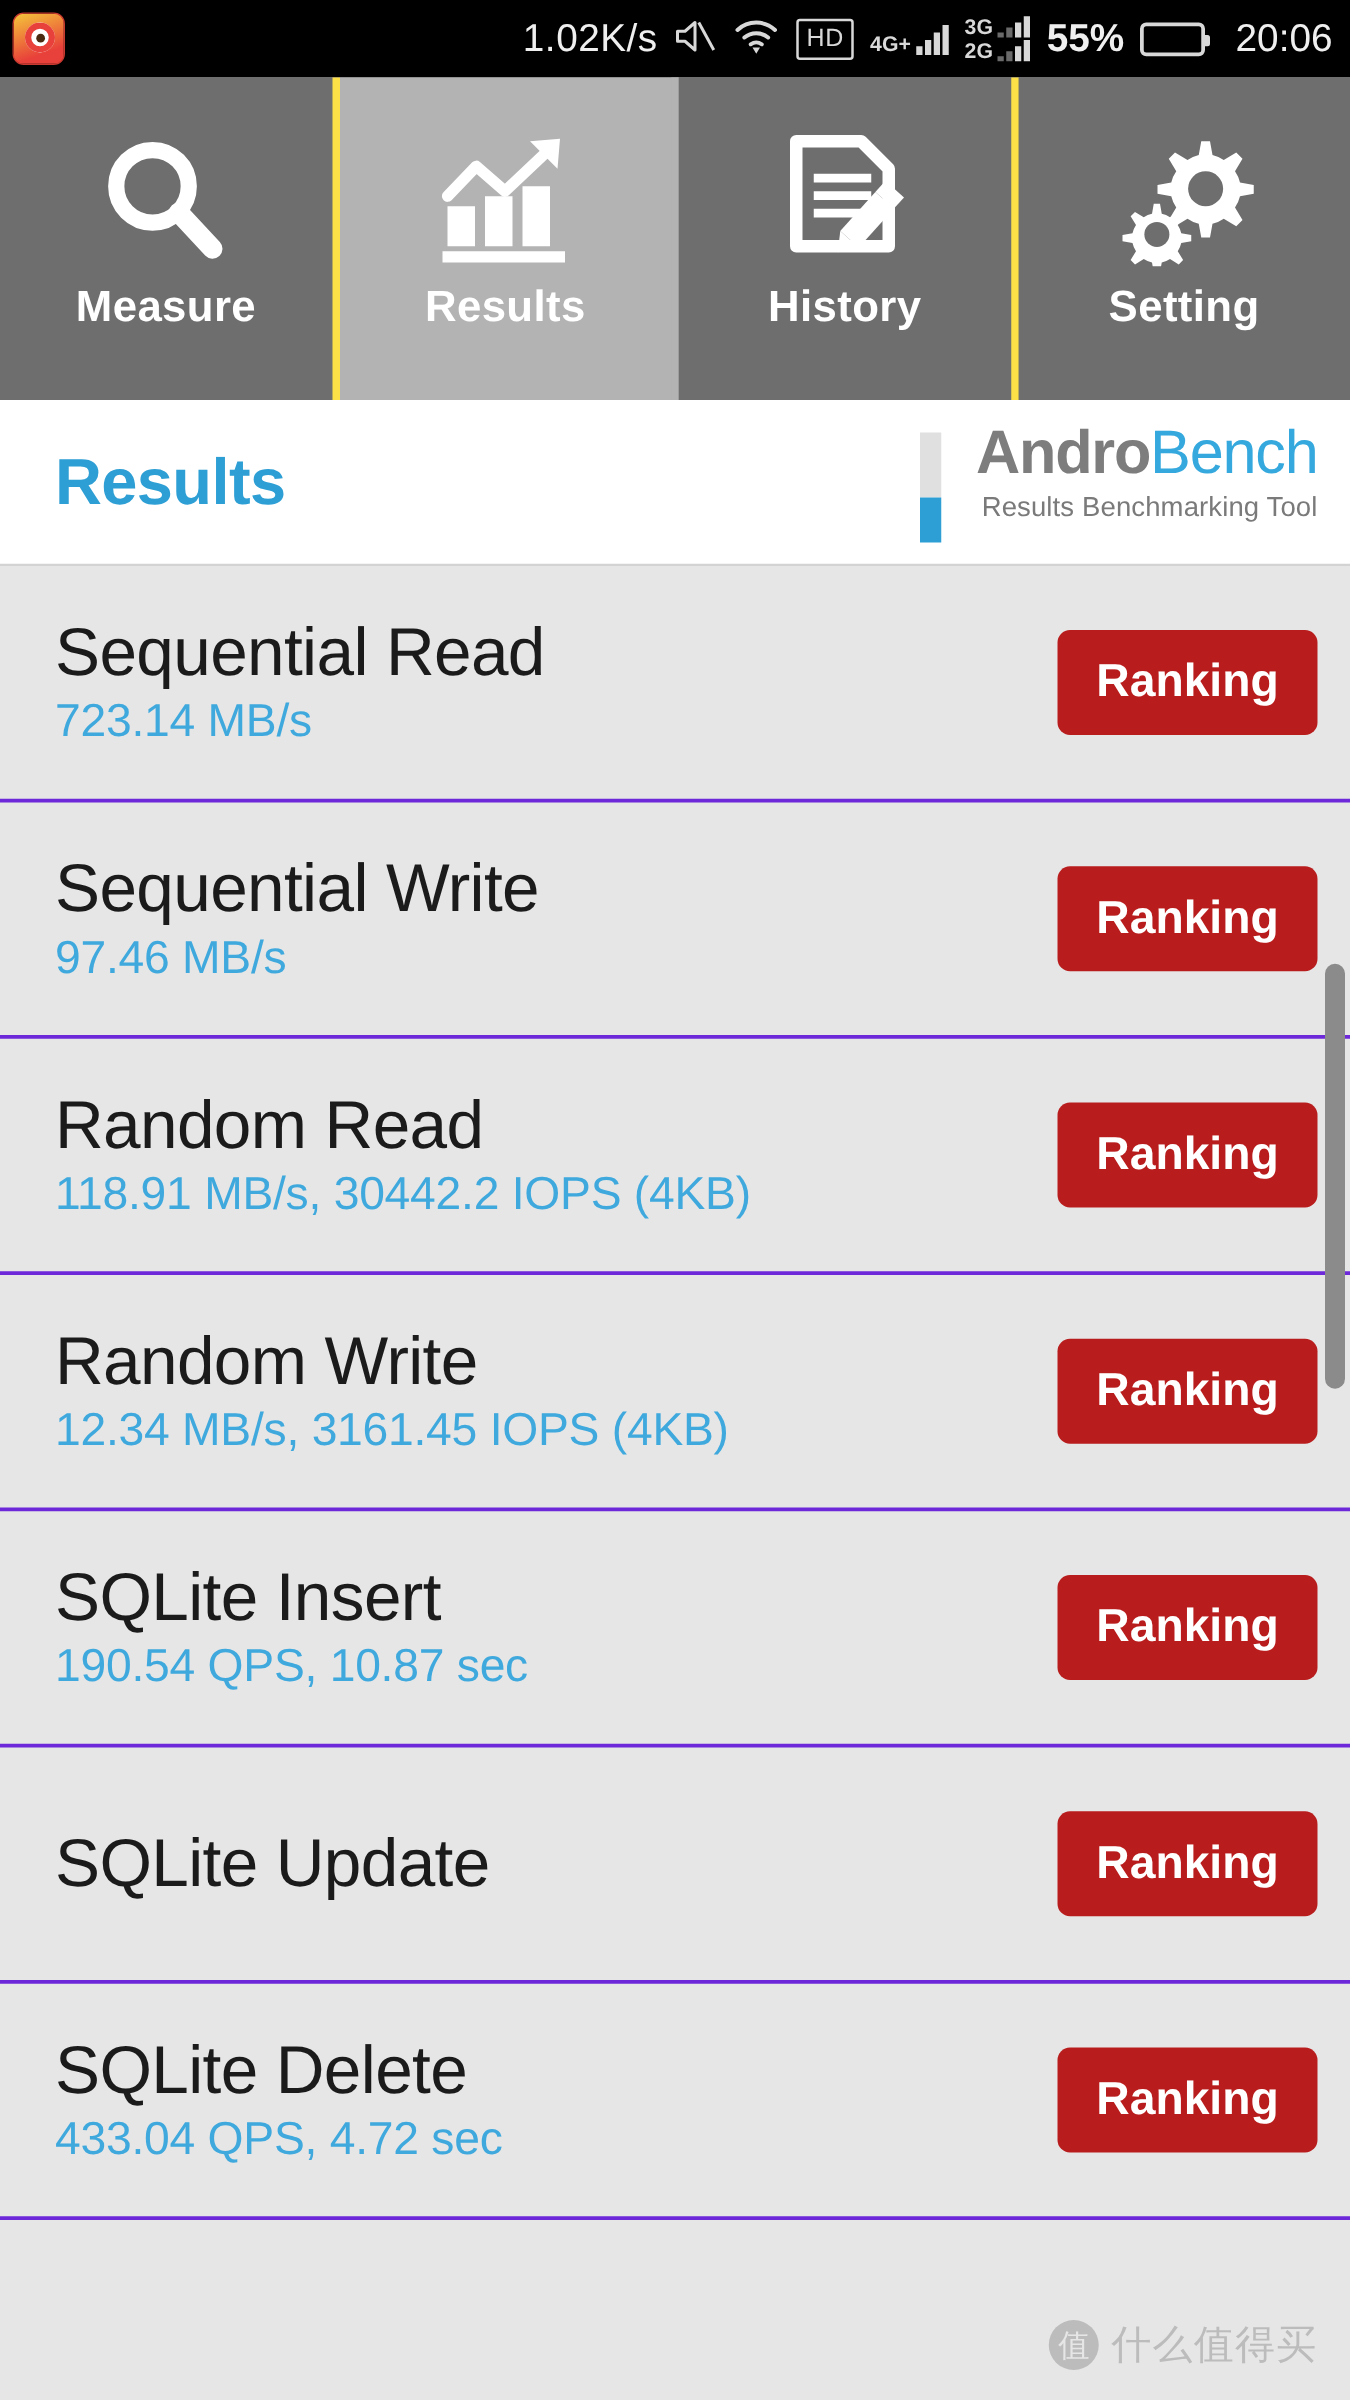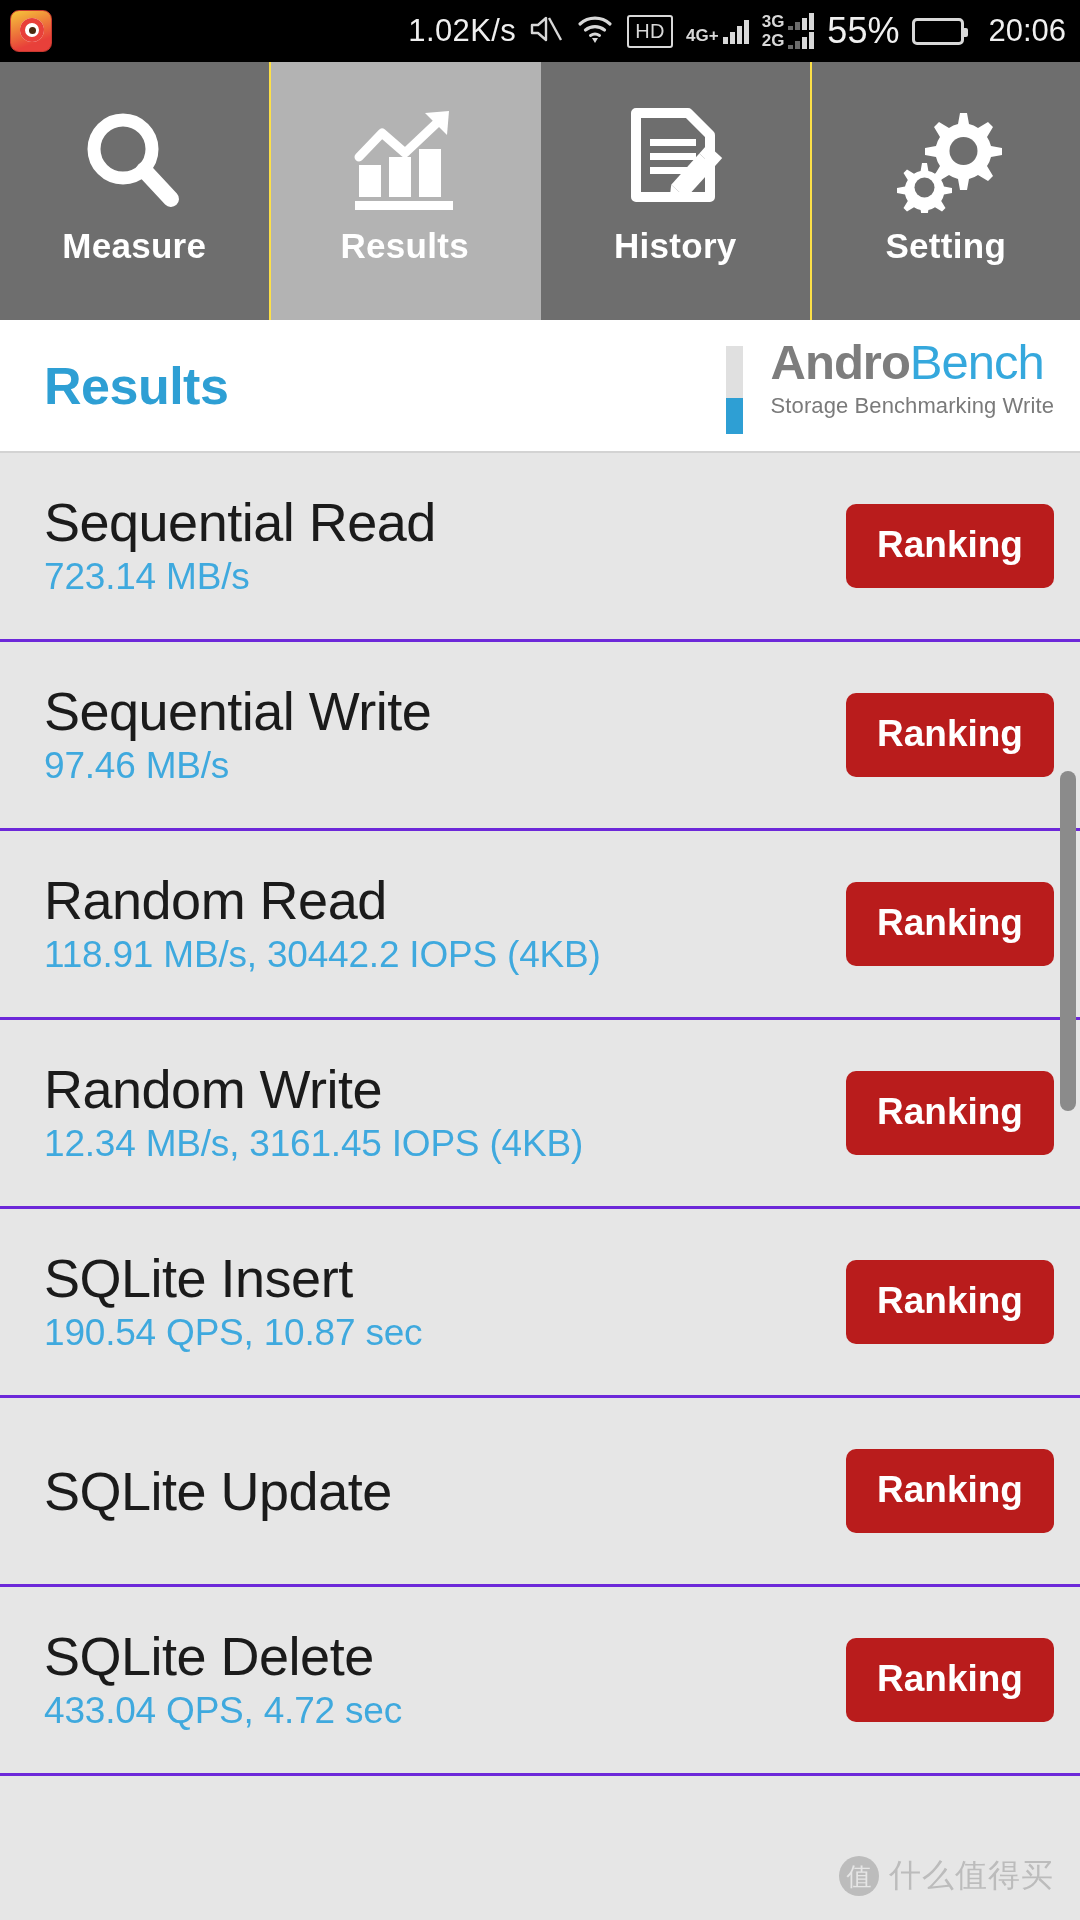--- a/index.html
+++ b/index.html
@@ -54,22 +54,23 @@
     letter-spacing: 0.4px;
     color: #efefef;
     font-family: "Liberation Sans", sans-serif;
   }
   .sb-time {
     font-size: 31px;
     color: #efefef;
     margin-left: 11px;
   }
   .sb-pct {
-    font-size: 36px;
+    font-size: 31px;
     color: #efefef;
+    font-weight: bold;
   }
   .ic { display: block; }
 
   .hd-box {
     border: 2px solid #d8d8d8;
     border-radius: 3px;
     font-size: 20px;
     line-height: 1;
     padding: 4px 6px 5px;
     color: #d8d8d8;
@@ -136,21 +137,21 @@
   }
   .tab {
     flex: 1 1 0;
     background: #6e6e6e;
     display: flex;
     flex-direction: column;
     align-items: center;
     justify-content: flex-start;
     padding-top: 38px;
     position: relative;
-    border-right: 2px solid #fde047;
+    border-right: 6px solid #fde047;
     cursor: pointer;
   }
   .tab:last-child { border-right: none; }
   .tab.active { background: #b3b3b3; border-right-color: #b3b3b3; }
   .tab .ticon {
     height: 120px;
     display: flex;
     align-items: center;
     justify-content: center;
   }
@@ -427,21 +428,21 @@
   <div class="ttl">Results</div>
   <div class="logo">
     <div class="logo-bars">
       <div class="g"></div>
       <div class="b"></div>
     </div>
     <div class="logo-text">
       <div class="logo-line1">
         <span class="andro">Andro</span><span class="bench">Bench</span>
       </div>
-      <div class="logo-line2">Storage Benchmarking Write</div>
+      <div class="logo-line2">Results Benchmarking Tool</div>
     </div>
   </div>
 </div>
 
 <div class="list">
 
   <div class="row">
     <div class="col">
       <div class="rtitle">Sequential Read</div>
       <div class="rvalue">723.14 MB/s</div>

